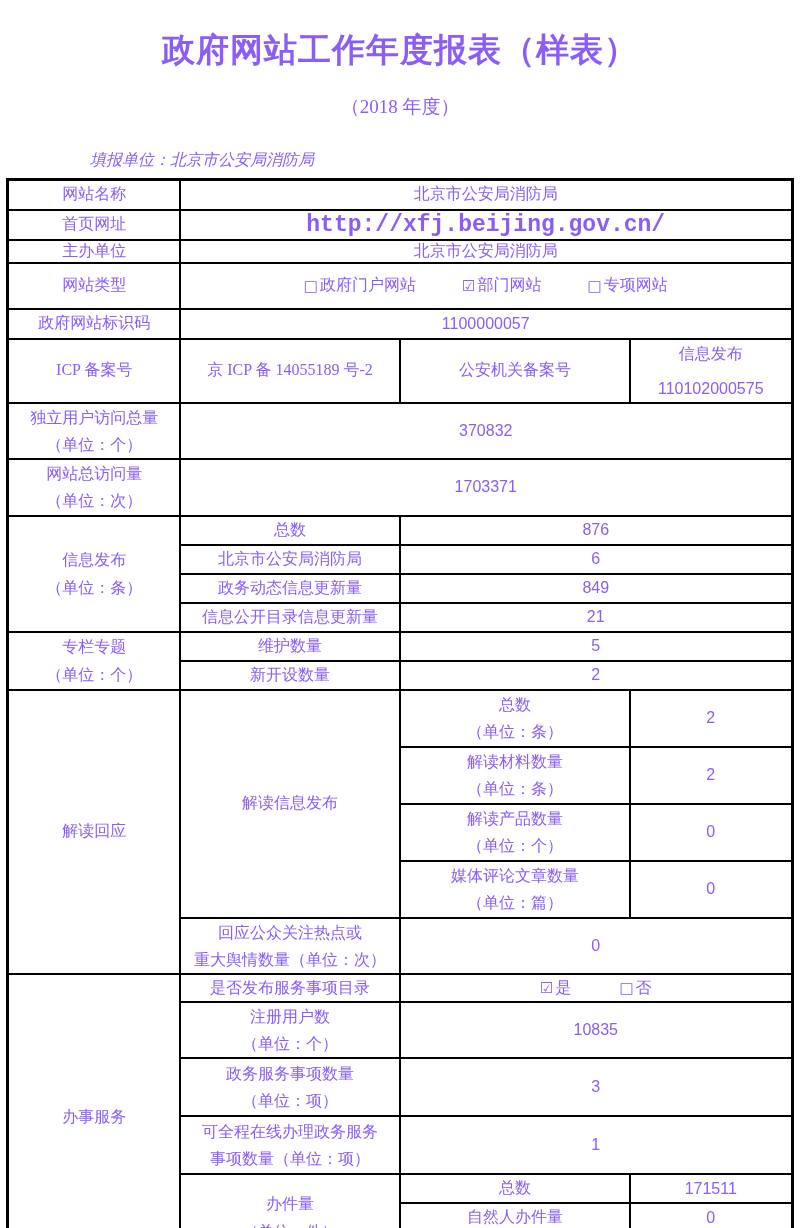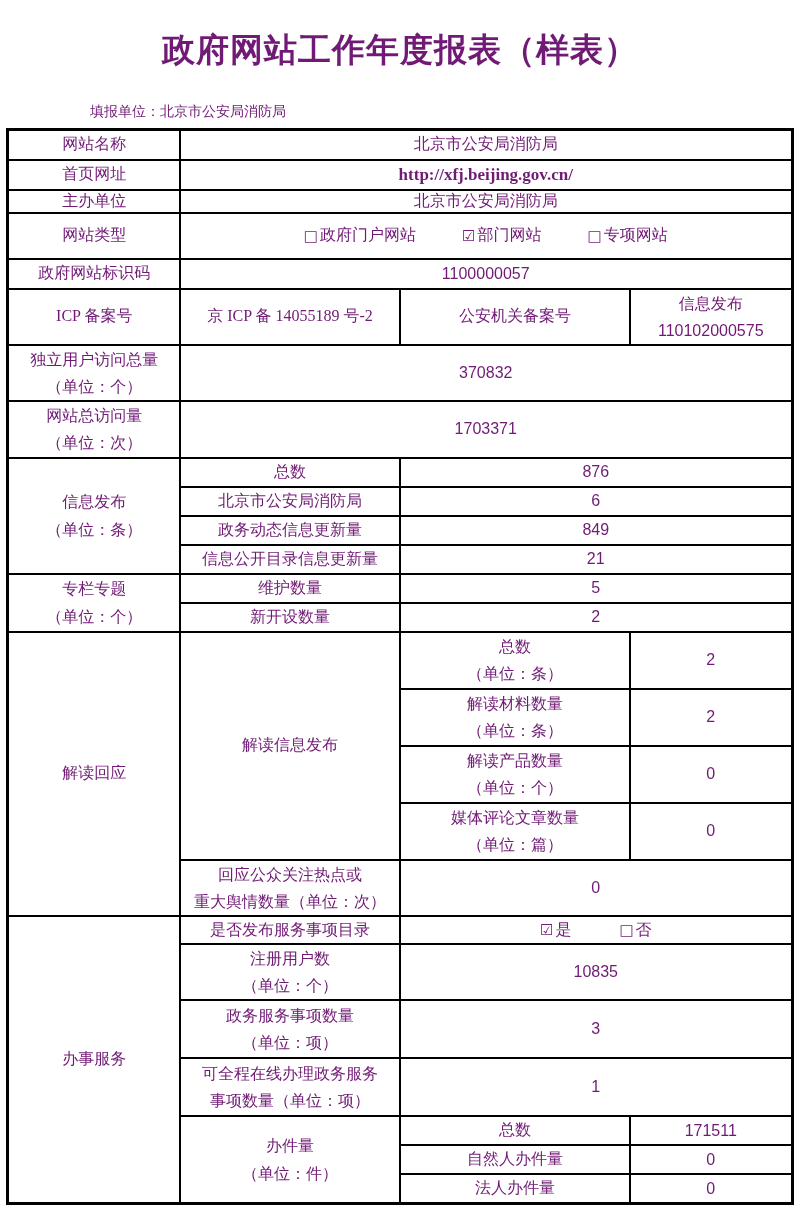--- a/index.html
+++ b/index.html
@@ -1,46 +1,47 @@
 <!DOCTYPE html>
 <html><head>
 <meta charset="utf-8">
 <style>
   html,body { margin:0; padding:0; background:#ffffff; }
   .page {
     width:800px; height:1228px; background:#ffffff; position:relative;
-    font-family:"Liberation Serif", serif; color:#701a75;
+    font-family:"Liberation Serif", serif; color:#8b5cf6;
     margin:0 auto; overflow:hidden;
   }
   .title { text-align:center; padding-top:28px; font-size:33px; font-weight:bold; letter-spacing:1px; }
   .subtitle { text-align:center; margin-top:21px; font-size:19px; }
-  .unit-line { margin:30px 0 7px 90px; font-size:14px; }
+  .unit-line { margin:30px 0 7px 90px; font-size:16px;font-style:italic; }
   table.report {
     border-collapse:collapse; table-layout:fixed;
     width:784px; margin:0 auto;
     border:3px solid #000;
   }
   td {
     border:2px solid #000000; text-align:center; vertical-align:middle;
     font-size:16px; padding:0 2px; overflow:hidden;
   }
-  .num { font-family:"Liberation Sans", sans-serif; font-size:16px; }
-  .url { font-family:Liberation Serif, serif; font-weight:bold; font-size:17px; }
+  .num { font-family:"Liberation Sans", sans-serif; font-size:16px;margin-top:8px; }
+  .url { font-family:Liberation Mono, monospace; font-weight:bold; font-size:23px; }
   .two span { display:block; line-height:1.7; }
   .opts { display:flex; justify-content:center; gap:46px; }
   .opts2 { display:flex; justify-content:center; gap:48px; }
   .opt { display:inline-flex; align-items:center; white-space:nowrap; }
   .box { font-family:"DejaVu Sans", sans-serif; font-size:15px; margin-right:2px; }
 </style>
 </head>
 <body>
 
 <div class="page">
 
   <div class="title">政府网站工作年度报表（样表）</div>
+  <div class="subtitle">（2018 年度）</div>
   <div class="unit-line"><span>填报单位：</span><span>北京市公安局消防局</span></div>
 
   <table class="report">
     <colgroup>
         <col style="width:172px">
         <col style="width:220px">
         <col style="width:230px">
         <col style="width:162px">
       </colgroup>
 

